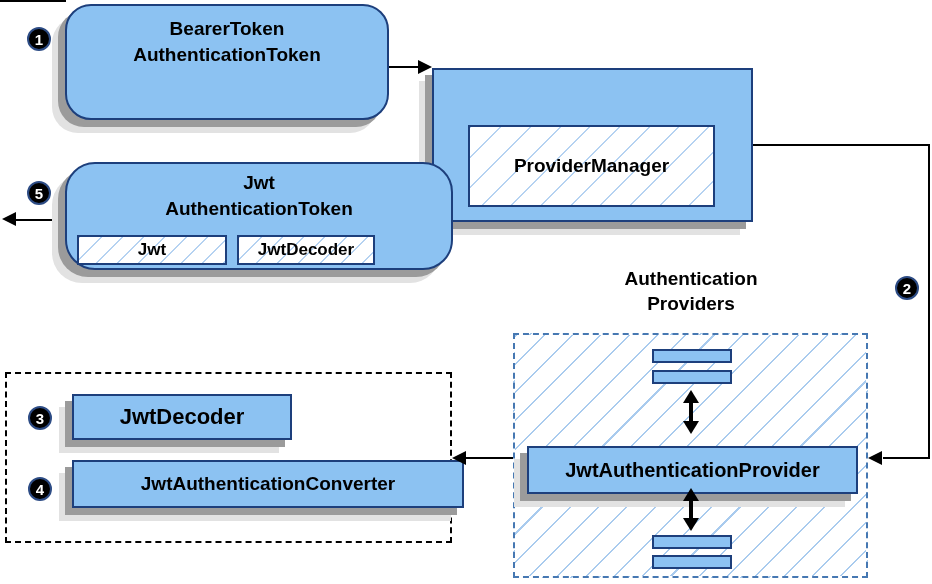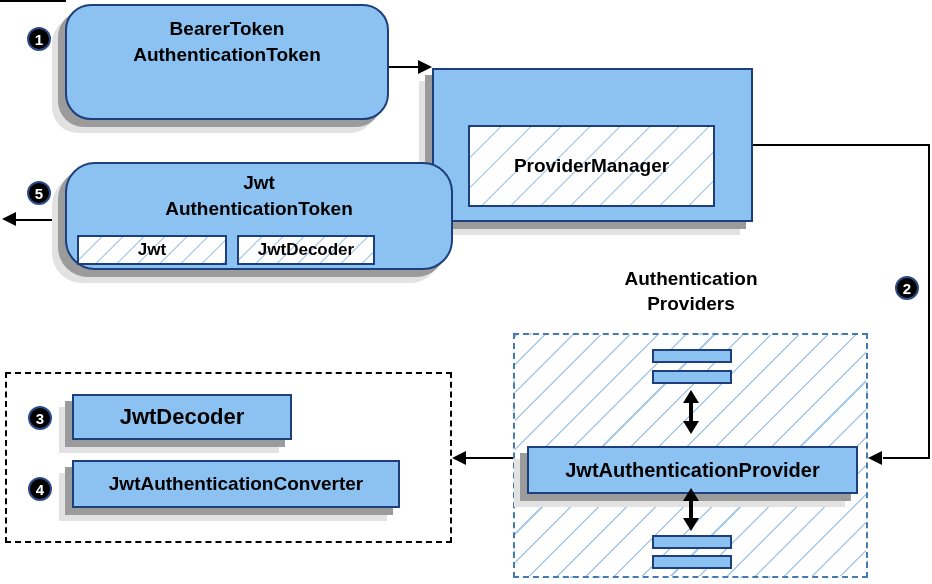--- a/index.html
+++ b/index.html
@@ -118,21 +118,21 @@
   <div class="line" style="left:689px;top:498px;width:4px;height:24px;"></div>
   <div class="ah ah-down" style="left:683px;top:518px;"></div>
 
   <div class="bar" style="left:652px;top:535px;"></div>
   <div class="bar" style="left:652px;top:555px;"></div>
 
   <div id="helpers-group" class="dash-group" style="left:5px;top:372px;width:447px;height:171px;"></div>
 
   <div class="node center-label" style="left:72px;top:394px;width:220px;height:46px;font-size:22px;">JwtDecoder</div>
 
-  <div class="node center-label" style="left:72px;top:460px;width:328px;height:48px;font-size:19px;">JwtAuthenticationConverter</div>
+  <div class="node center-label" style="left:72px;top:460px;width:392px;height:48px;font-size:19px;">JwtAuthenticationConverter</div>
 
   <div class="badge" style="left:27px;top:27px;">1</div>
   <div class="badge" style="left:895px;top:276px;">2</div>
   <div class="badge" style="left:28px;top:406px;">3</div>
   <div class="badge" style="left:28px;top:477px;">4</div>
   <div class="badge" style="left:27px;top:181px;">5</div>
 
 </div>
 
 </body></html>

